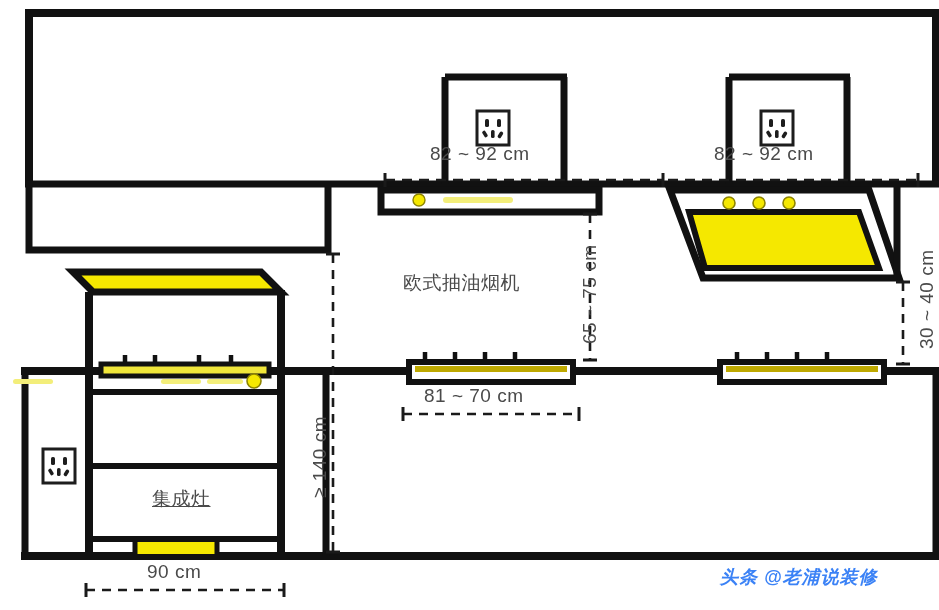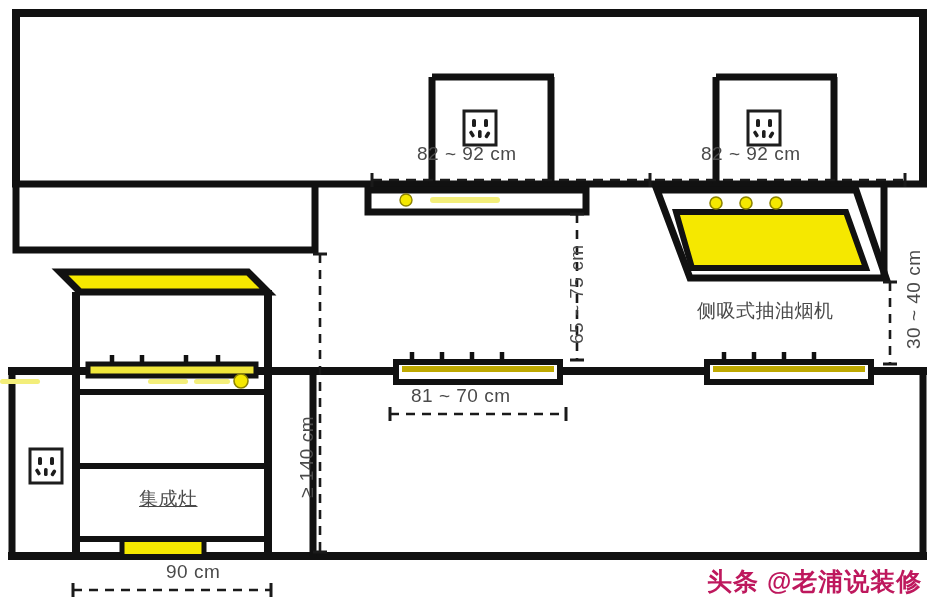--- a/index.html
+++ b/index.html
@@ -1,39 +1,40 @@
 <!DOCTYPE html>
 <html><head>
 <meta charset="utf-8">
 <style>
   html,body{margin:0;padding:0;background:#ffffff;}
   body{
     width:939px;height:610px;position:relative;overflow:hidden;
     font-family:"Liberation Sans","DejaVu Sans",sans-serif;
     color:#3a3a3a;
   }
-  #stage{position:absolute;left:0;top:0;width:782px;height:610px;}
+  #stage{position:absolute;left:13px;top:0;width:782px;height:610px;}
   svg{display:block;}
   .lbl{
     position:absolute;
     font-family:"Liberation Sans","DejaVu Sans",sans-serif;
     color:#4a4a4a;
     white-space:nowrap;
     letter-spacing:0.5px;
   }
   .dim{font-size:19px;}
   .cap{font-size:19px;}
   .vert{transform-origin:0 0;}
   .wm{
     position:absolute;
-    font-size:25px;
-    color:#be185d;
+    font-size:18px;
+    color:#3b82f6;
     font-weight:bold;
     letter-spacing:1px;
     white-space:nowrap;
+    font-style:italic;
   }
 </style>
 </head>
 <body>
 
 <div id="stage">
 
   <svg width="939" height="610" viewBox="0 0 939 610">
 
     <g>
@@ -188,22 +189,22 @@
   <div class="lbl dim" style="left:701px;top:143px;">82 ~ 92 cm</div>
 
   <div class="lbl dim vert" style="left:566px;top:344px;transform:rotate(-90deg);">65 ~ 75 cm</div>
 
   <div class="lbl dim vert" style="left:903px;top:349px;transform:rotate(-90deg);">30 ~ 40 cm</div>
 
   <div class="lbl dim" style="left:411px;top:385px;">81 ~ 70 cm</div>
 
   <div class="lbl dim vert" style="left:296px;top:498px;transform:rotate(-90deg);">≥ 140 cm</div>
 
-  <div class="lbl dim" style="left:134px;top:561px;margin-left:32px;">90 cm</div>
-
-
-  <div class="lbl cap" style="left:697px;top:298px;">侧吸式抽油烟机</div>
+  <div class="lbl dim" style="left:134px;top:561px;">90 cm</div>
+
+  <div class="lbl cap" style="left:390px;top:270px;">欧式抽油烟机</div>
+
 
   <div class="lbl cap" style="left:139px;top:486px;text-decoration:underline;">集成灶</div>
 
   <div class="wm" style="left:707px;top:565px;">头条 @老浦说装修</div>
 
 </div>
 
 </body></html>

